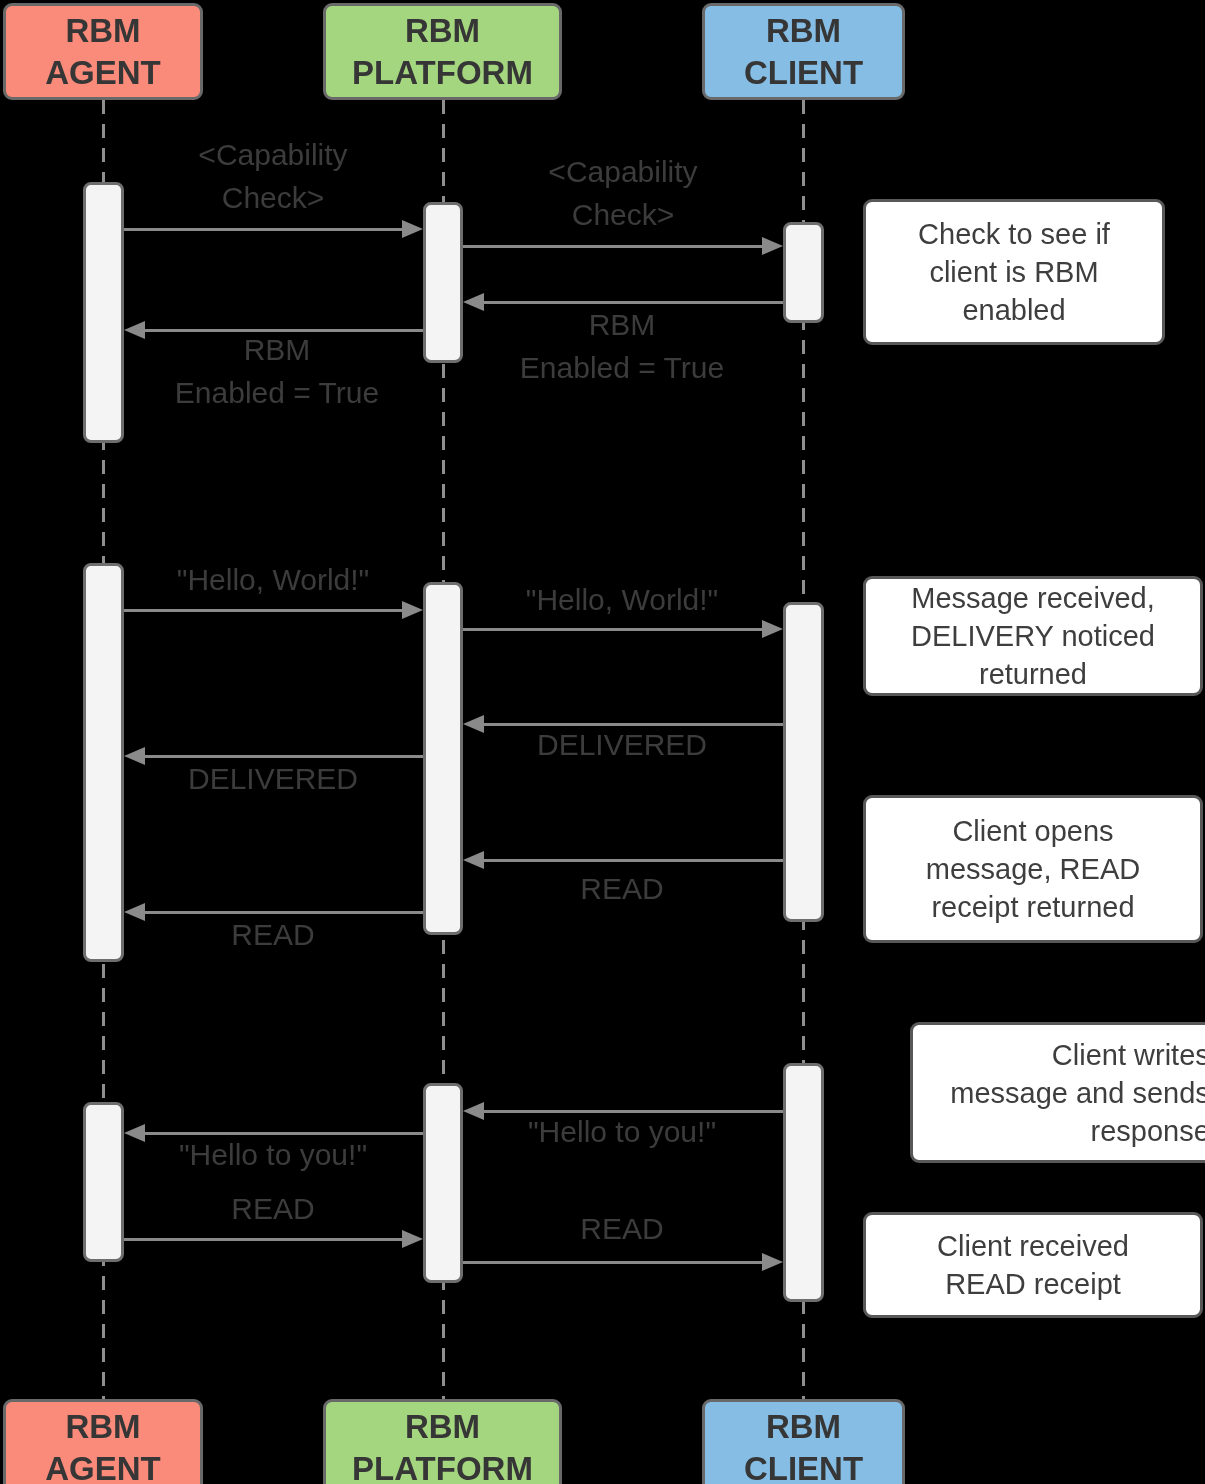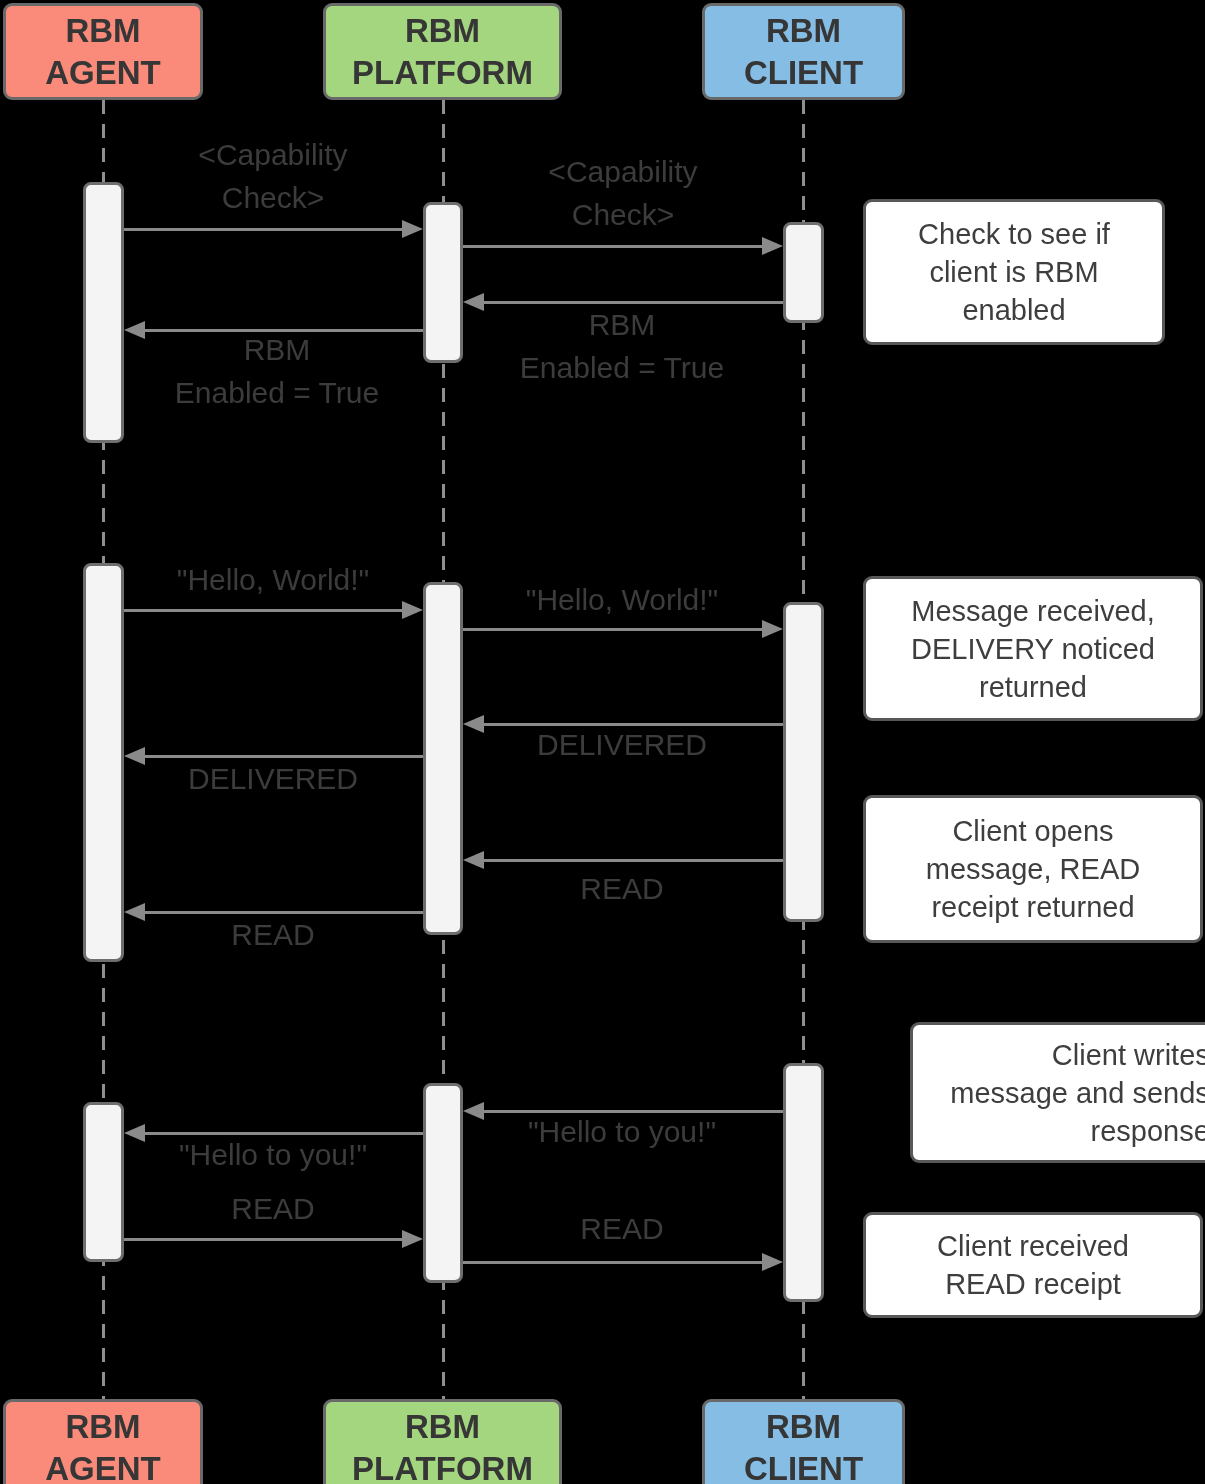--- a/index.html
+++ b/index.html
@@ -135,21 +135,21 @@
         <div>RBM<br>PLATFORM</div>
       </div>
       <div class="actor-box" style="left: 702px; top: 1399px; width: 203px; height: 97px; background: rgb(133, 189, 228);">
         <div>RBM<br>CLIENT</div>
       </div>
     </div>
   <div id="layer-notes">
       <div class="note" style="left: 863px; top: 199px; width: 302px; height: 146px;">
         <div>Check to see if<br>client is RBM<br>enabled</div>
       </div>
-      <div class="note" style="left: 863px; top: 576px; width: 340px; height: 145px;">
+      <div class="note" style="left: 863px; top: 576px; width: 340px; height: 120px;">
         <div>Message received,<br>DELIVERY noticed<br>returned</div>
       </div>
       <div class="note" style="left: 863px; top: 795px; width: 340px; height: 148px;">
         <div>Client opens<br>message, READ<br>receipt returned</div>
       </div>
       <div class="note" style="left: 910px; top: 1022px; width: 340px; height: 141px; text-align: right;">
         <div>Client writes<br>message and sends<br>response</div>
       </div>
       <div class="note" style="left: 863px; top: 1212px; width: 340px; height: 106px;">
         <div>Client received<br>READ receipt</div>

